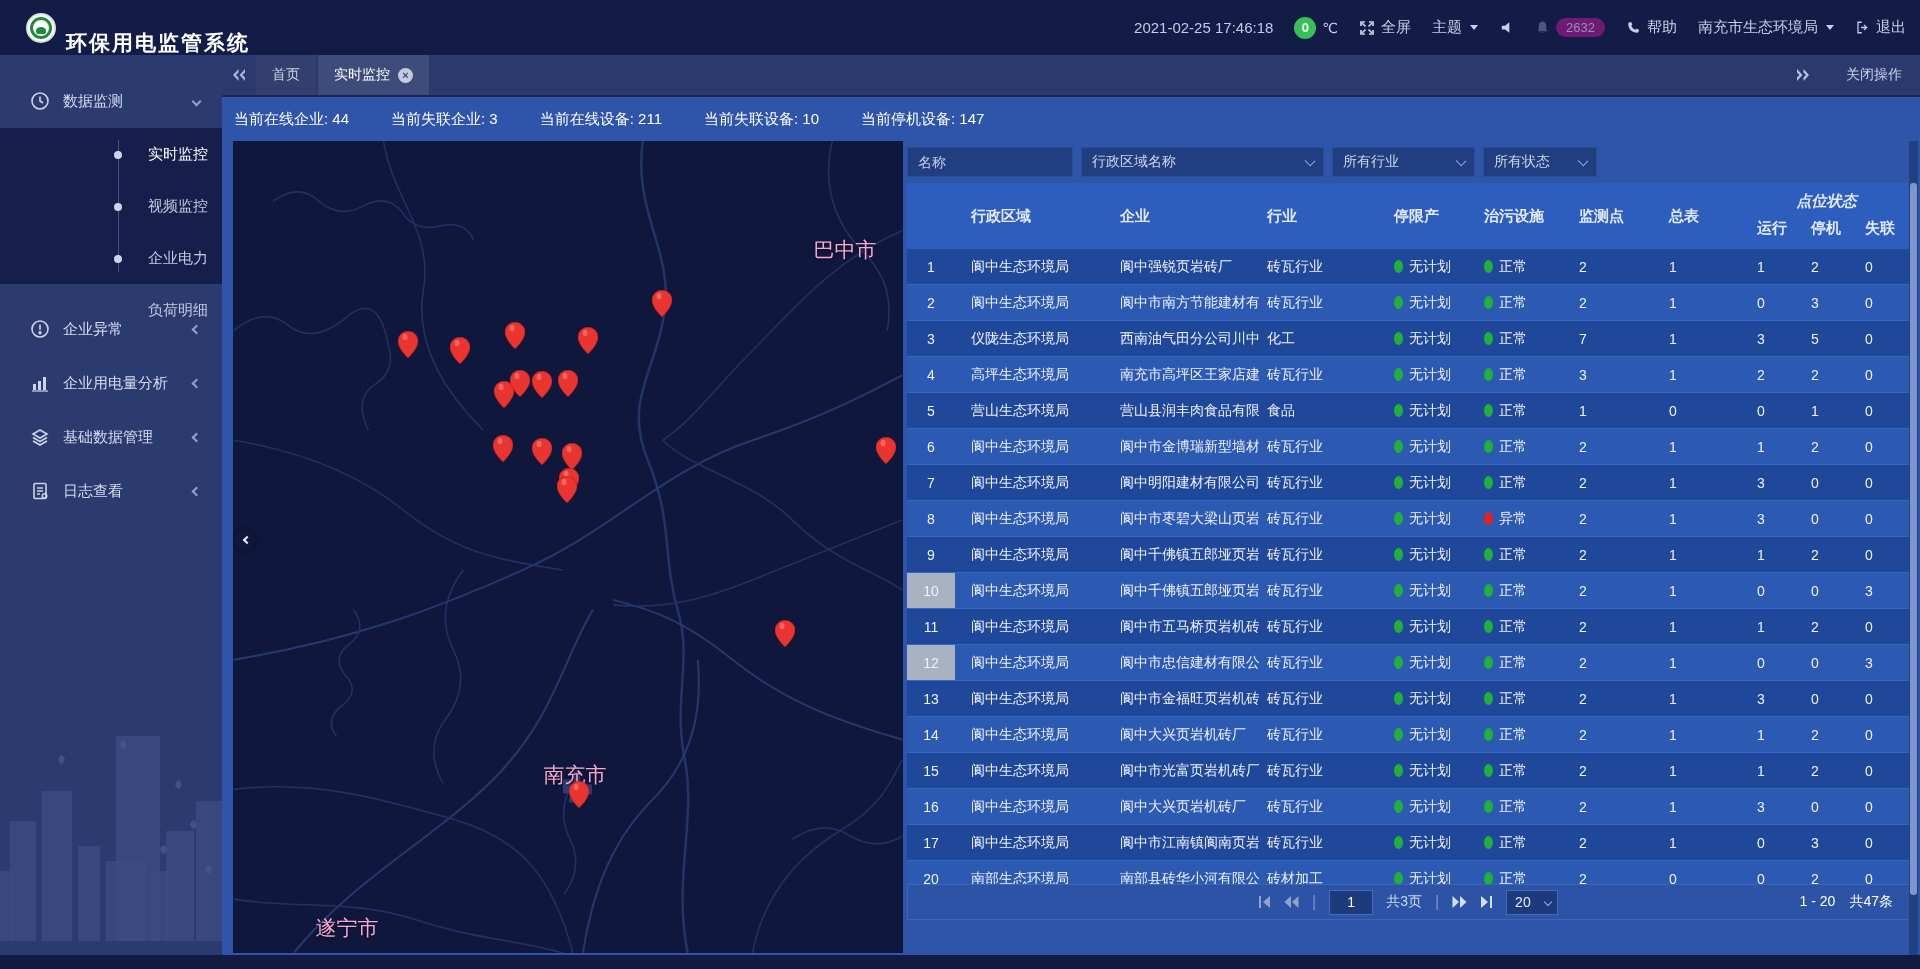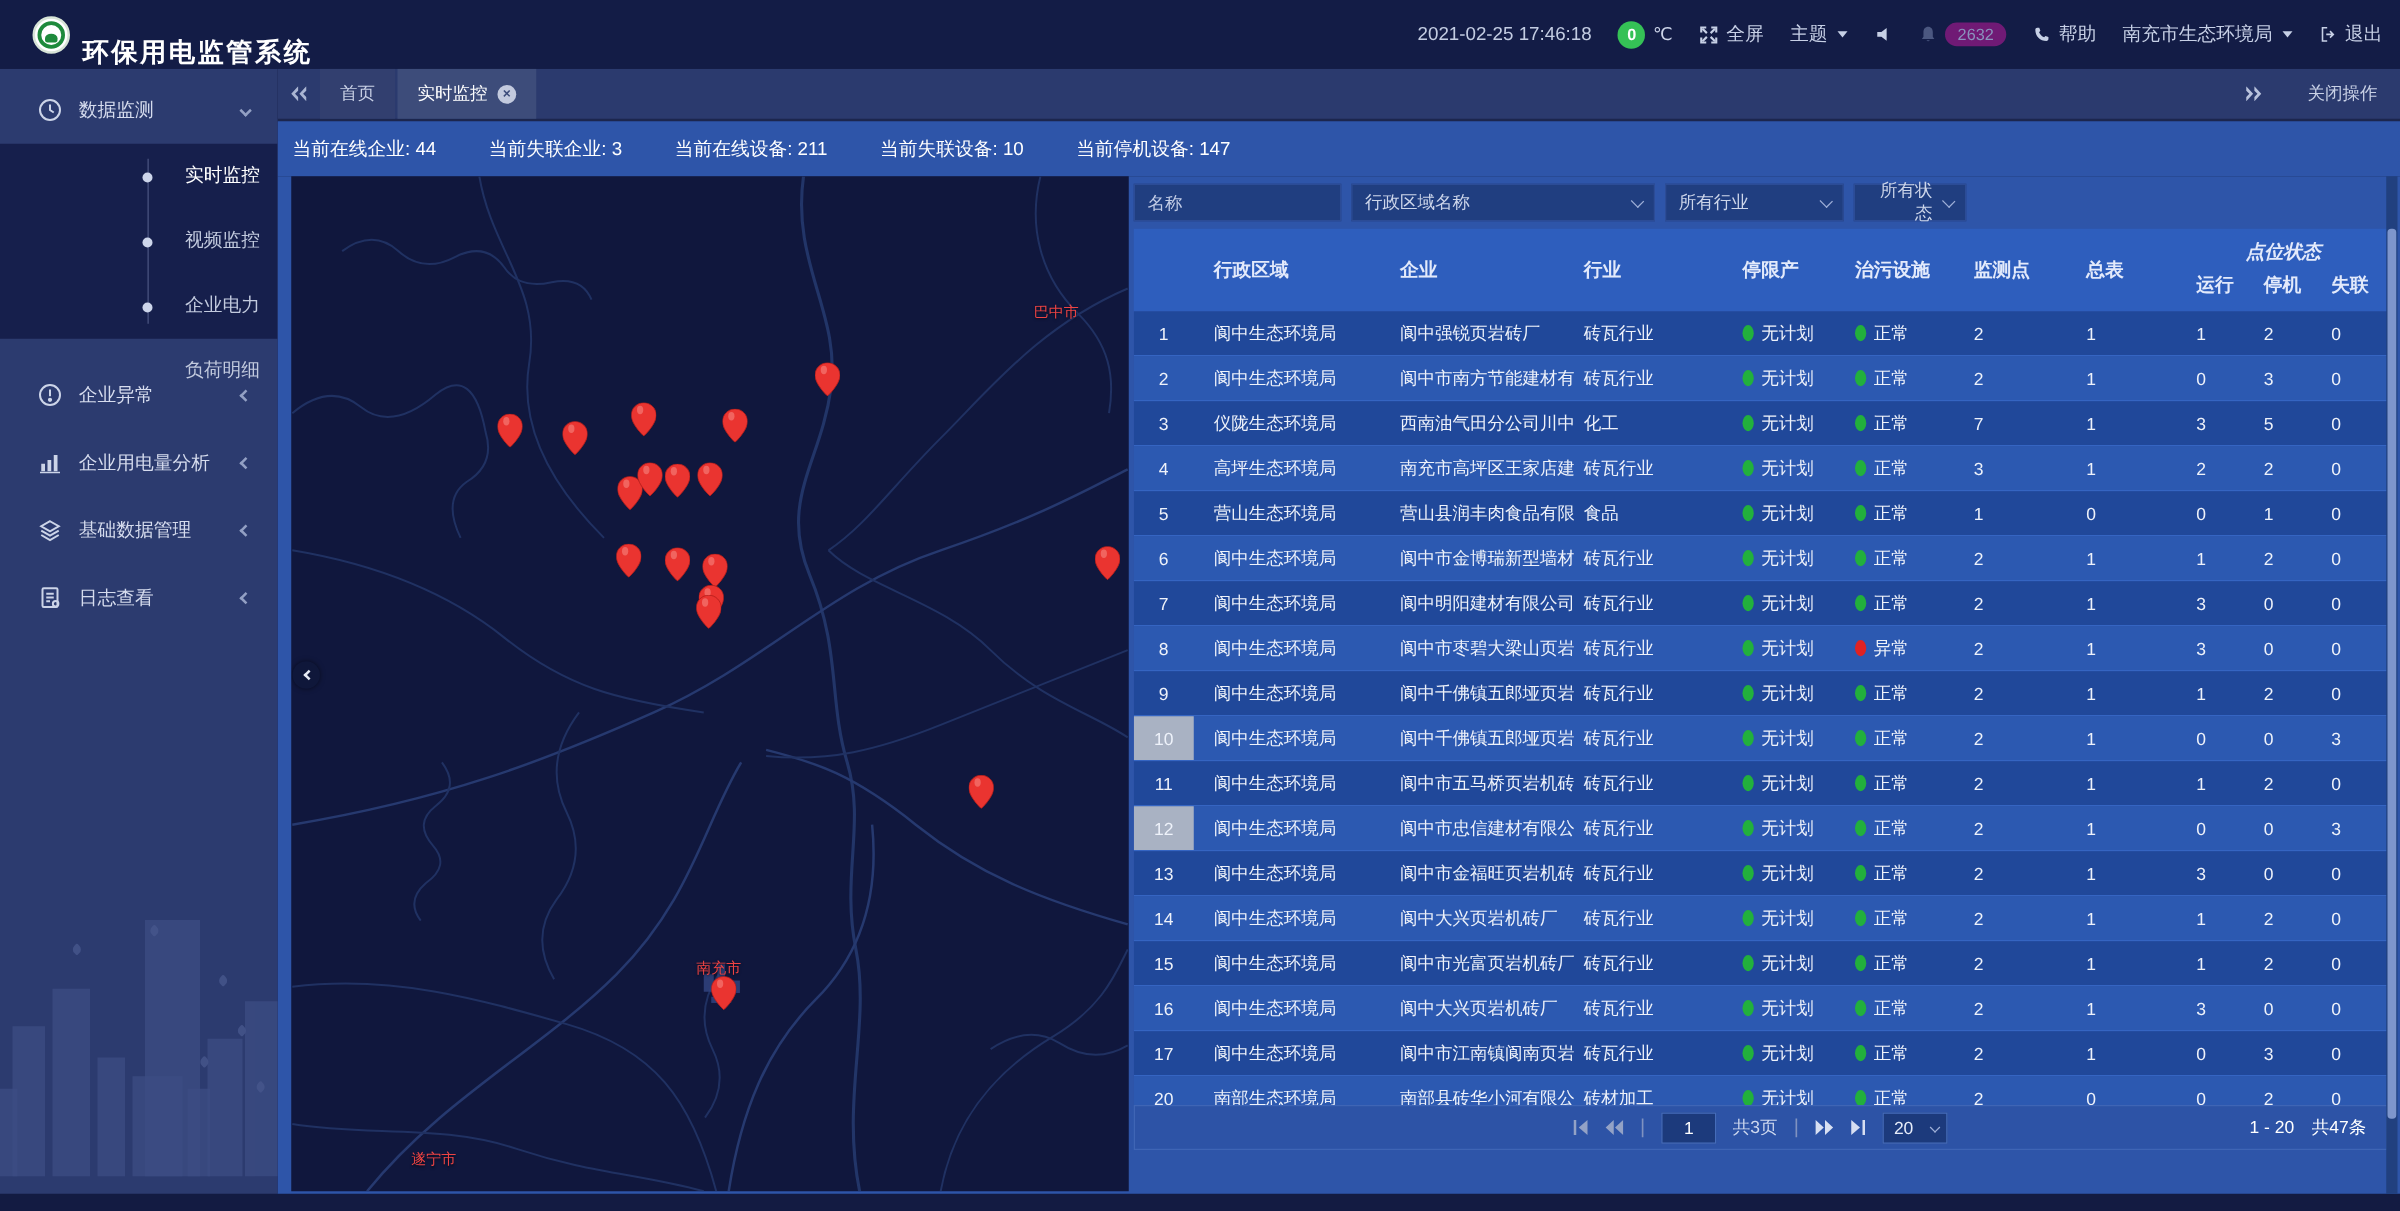--- a/index.html
+++ b/index.html
@@ -26,21 +26,21 @@
   svg.hicon { display:block; }
 
   
   .sidebar { position:absolute; left:0; top:55px; width:222px; height:900px; background:#2c3b6f; overflow:hidden; z-index:20; }
   .side-item { position:relative; height:54px; display:flex; align-items:center; padding-left:30px; gap:13px;
     color:#d6dcee; font-size:15px; cursor:pointer; }
   .side-item .chev { position:absolute; right:22px; }
   .chev { display:inline-block; width:7px; height:7px; border-right:2px solid #93a0c4; border-bottom:2px solid #93a0c4; }
   .chev.down { transform:rotate(45deg); }
   .chev.left { transform:rotate(135deg); }
-  .side-nav { padding-top:6px; position:relative; z-index:2; }
+  .side-nav { padding-top:19px; position:relative; z-index:2; }
   .submenu { background:#161f4c; position:relative; }
   .submenu .rail { position:absolute; left:118px; top:12px; bottom:12px; width:1px; background:#4a5480; }
   .sub-item { position:relative; height:52px; line-height:52px; padding-left:148px; color:#c2cade; font-size:15px; cursor:pointer; }
   .sub-item.active { color:#ffffff; }
   .sub-item .dot { position:absolute; left:114px; top:23px; width:8px; height:8px; border-radius:50%; background:#cdd5ea; }
   .spacer { height:18px; }
   .side-icon { width:20px; height:20px; color:#ccd4e8; flex:0 0 20px; }
   
   .skyline { position:absolute; left:0; bottom:14px; width:222px; height:215px; opacity:.65; pointer-events:none; }
   .skyline .bar { position:absolute; bottom:0; background:#46578f; opacity:.75; }
@@ -54,35 +54,35 @@
   .tab.active { background:#3d4c7a; color:#ffffff; }
   .tab-close { width:15px; height:15px; border-radius:50%; background:#c3cade; color:#3d4c7a; font-size:11px; line-height:15px; text-align:center; font-weight:bold; }
   .tabbar-right { margin-left:auto; display:flex; align-items:center; gap:26px; padding-right:18px; color:#c9d1e6; font-size:14px; }
 
   .statusbar { position:absolute; left:0; top:42px; width:1698px; height:44px; background:#2e55a9; display:flex; align-items:center; gap:42px; padding-left:12px; color:#ffffff; font-size:15px; }
 
   .content { position:absolute; left:0; top:86px; width:1698px; height:814px; background:#2e55a9; }
 
   
   .map { position:absolute; left:11px; top:0; width:670px; height:812px; background:#10173d; overflow:hidden; cursor:grab; }
-  .city-label { position:absolute; color:#ef4444; font-size:12px; text-shadow:0 1px 2px rgba(0,0,0,.6); white-space:nowrap; transform:translate(-50%,-50%); }
+  .city-label { position:absolute; color:#f9a8d4; font-size:21px; text-shadow:0 1px 2px rgba(0,0,0,.6); white-space:nowrap; transform:translate(-50%,-50%); }
   .pin { position:absolute; width:20px; height:27px; }
   .map-handle { position:absolute; left:1px; top:388px; width:22px; height:22px; border-radius:50%; background:#0f173a; color:#e8ecf6;
     display:flex; align-items:center; justify-content:center; font-size:10px; cursor:pointer; box-shadow:0 0 4px rgba(0,0,0,.5); z-index:5; }
   .map-handle .chev { border-color:#e8ecf6; width:6px; height:6px; margin-left:3px; }
 
   
   .panel { position:absolute; left:685px; top:0; width:1003px; height:814px; }
   .filters { position:absolute; left:0; top:6px; height:30px; width:100%; display:flex; gap:8px; }
   .f-input, .f-select { height:30px; background:#203e80; border:1px solid #2c4c96; color:#cdd6ea; font-size:14px; }
   .f-input { width:166px; padding:0 10px; outline:none; }
   .f-input::placeholder { color:#c3cde6; opacity:1; }
   .f-select { position:relative; display:flex; align-items:center; padding:0 26px 0 10px; cursor:pointer; }
   .f-select .sel-caret { position:absolute; right:9px; top:9px; width:8px; height:8px; border-right:1.5px solid #9fb0d8; border-bottom:1.5px solid #9fb0d8; transform:rotate(45deg) scale(1,0.9); }
-  .f-region { width:243px; } .f-industry { width:143px; } .f-status { width:90px;text-align:right; }
+  .f-region { width:243px; } .f-industry { width:143px; } .f-status { width:114px;text-align:right; }
 
   .grid-cols { display:grid; grid-template-columns:48px 149px 155px 128px 90px 94px 88px 84px 54px 54px 59px; }
   .thead { position:absolute; left:0; top:42px; width:1003px; height:66px; background:#2e5ebd; color:#e3eafb; font-size:15px; font-weight:bold; }
   .thead .h { display:flex; align-items:center; }
   .thead .h.sub { align-items:flex-end; padding-bottom:11px; }
   .group-label { position:absolute; left:836px; top:9px; width:167px; text-align:center; font-style:italic; font-size:15px; }
 
   .tbody { position:absolute; left:0; top:108px; width:1003px; height:635px; overflow:hidden; }
   .trow { height:36px; border-bottom:1px solid #3565c2; color:#eef2fa; font-size:14px; cursor:pointer; }
   .trow.odd { background:#20489a; } .trow.even { background:#2c59b1; }

